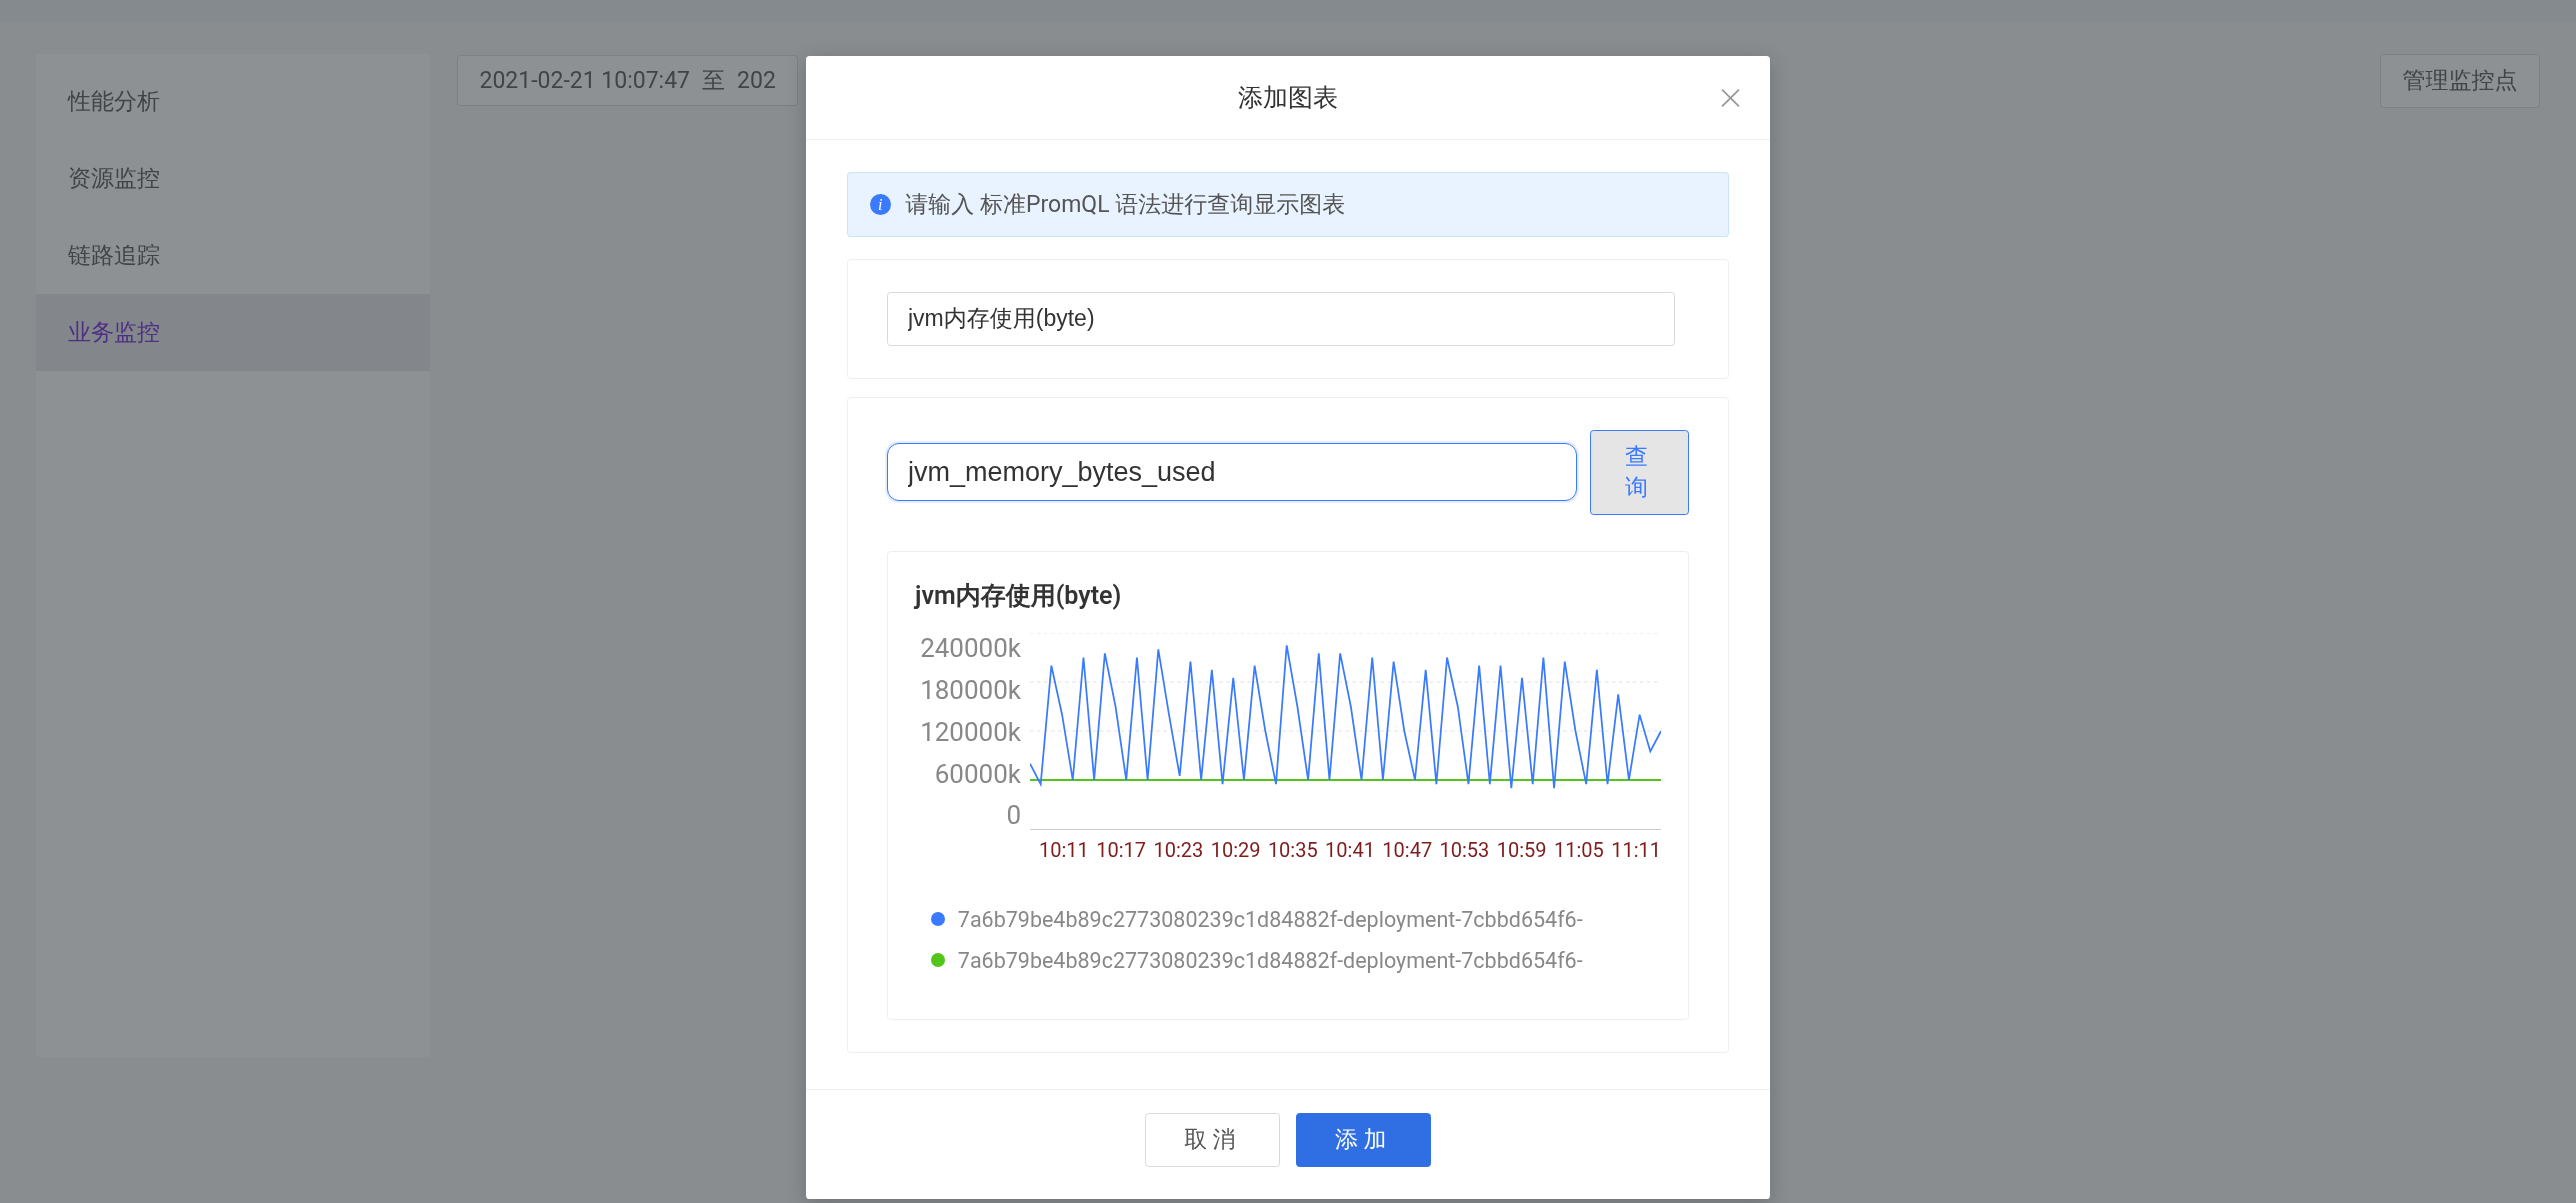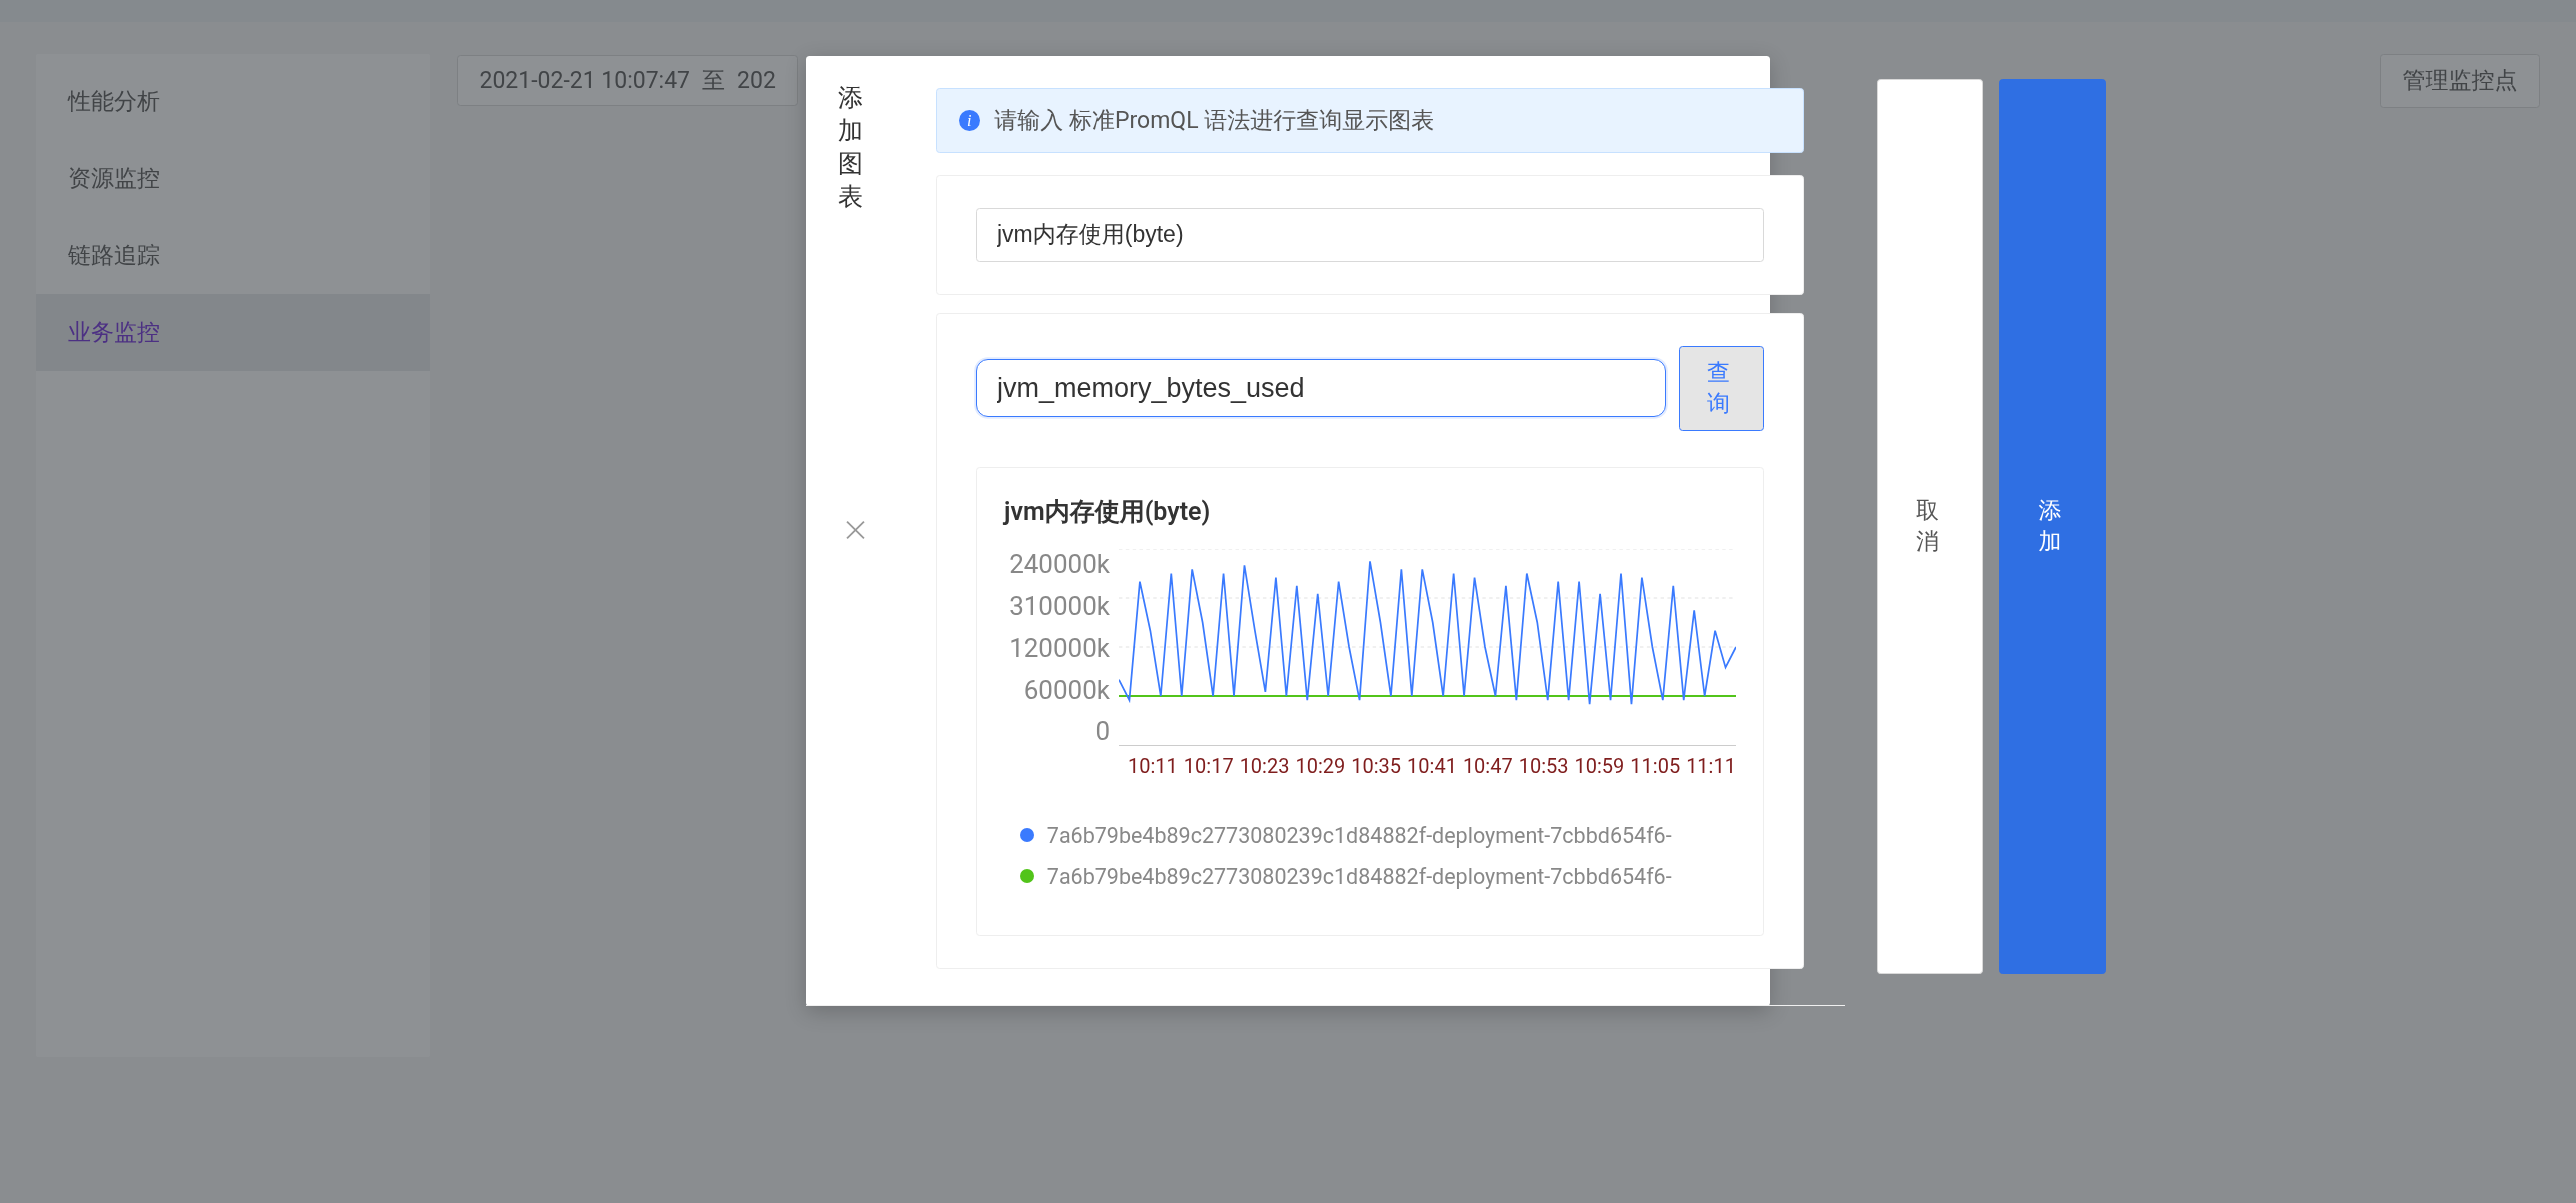--- a/index.html
+++ b/index.html
@@ -88,20 +88,21 @@
   .modal {
     position: absolute;
     top: 56px;
     left: 50%;
     transform: translateX(-50%);
     width: 964px;
     background: #fff;
     border-radius: 3.6px;
     box-shadow: 0 5.4px 21.5px rgba(0,0,0,0.2);
     display: flex;
+    flex-direction: column;
   }
   .modal-header {
     padding: 25px 32px;
     border-bottom: 0.9px solid #f0f0f0;
     text-align: center;
     position: relative;
   }
   .modal-title {
     font-size: 25px;
     color: #333;
@@ -329,21 +330,21 @@
         <input class="query-input" type="text" value="jvm_memory_bytes_used" style="">
         <button class="query-btn">查询</button>
       </div>
 
       <div class="chart-card">
         <div class="chart-title">jvm内存使用(byte)</div>
 
         <div class="chart-plot">
           <div class="y-axis" id="y-axis">
               <span>240000k</span>
-              <span>310000k</span>
+              <span>180000k</span>
               <span>120000k</span>
               <span>60000k</span>
               <span>0</span>
             </div>
           <div class="plot-area">
             <svg id="plot-svg" preserveAspectRatio="none" viewBox="0 0 720 220">
                 <line x1="0" x2="720" y1="0" y2="0" stroke="#ddd" stroke-dasharray="4 4"></line>
                 <line x1="0" x2="720" y1="55" y2="55" stroke="#ddd" stroke-dasharray="4 4"></line>
                 <line x1="0" x2="720" y1="110" y2="110" stroke="#ddd" stroke-dasharray="4 4"></line>
                 <line x1="0" x2="720" y1="165" y2="165" stroke="#ddd" stroke-dasharray="4 4"></line>

